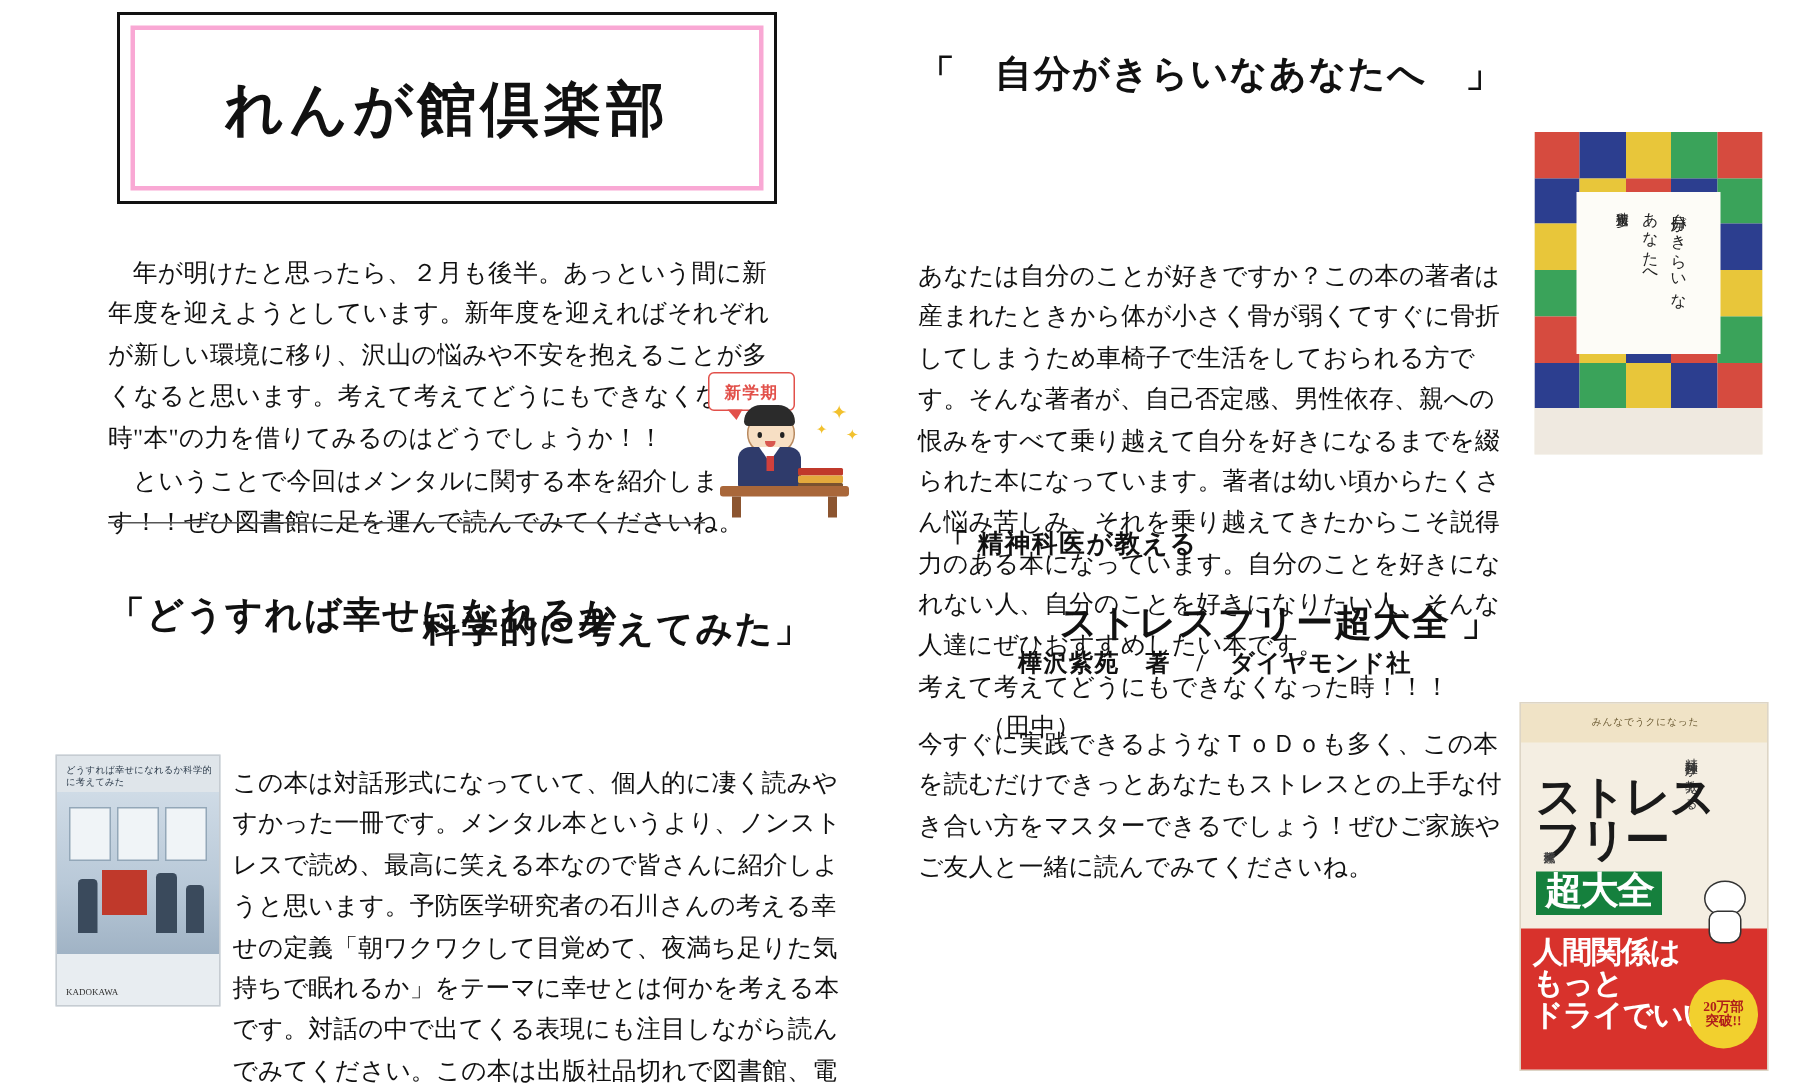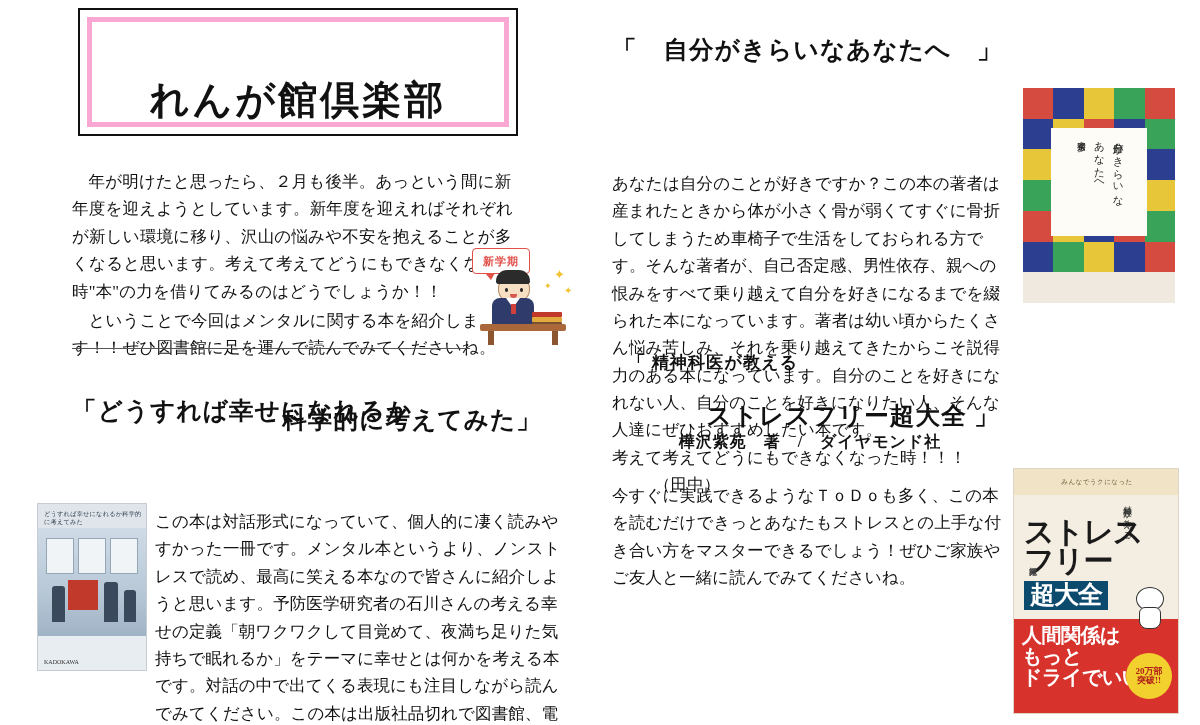--- a/index.html
+++ b/index.html
@@ -30,26 +30,26 @@
     height: 128px;
     border: 2px solid #111;
     box-sizing: border-box;
   }
   .masthead-inner {
     position: absolute;
     left: 7px;
     top: 7px;
     right: 7px;
     bottom: 7px;
-    border: 5px solid #f9a8d4;
+    border: 3px solid #f9a8d4;
     box-sizing: border-box;
     display: flex;
     flex-direction: column;
     align-items: center;
-    justify-content: flex-end;
+    justify-content: center;
   }
   .masthead-title {
     font-size: 39px;
     font-weight: bold;
     letter-spacing: 3px;
     line-height: 1.1;
     margin-top: 4px;
   }
   .masthead-sub {
     font-size: 14.5px;
@@ -390,21 +390,21 @@
     line-height: 0.98;
     letter-spacing: -1px;
   }
   .c3-sub {
     position: absolute;
     left: 10px;
     top: 112px;
     font-size: 25px;
     font-weight: bold;
     color: #ffffff;
-    background: #0c4a6e;
+    background: #15803d;
     padding: 1px 6px 3px 6px;
     letter-spacing: -1px;
     line-height: 1;
   }
   .c3-author {
     position: absolute;
     left: 12px;
     top: 92px;
     font-size: 8px;
     color: #444;

